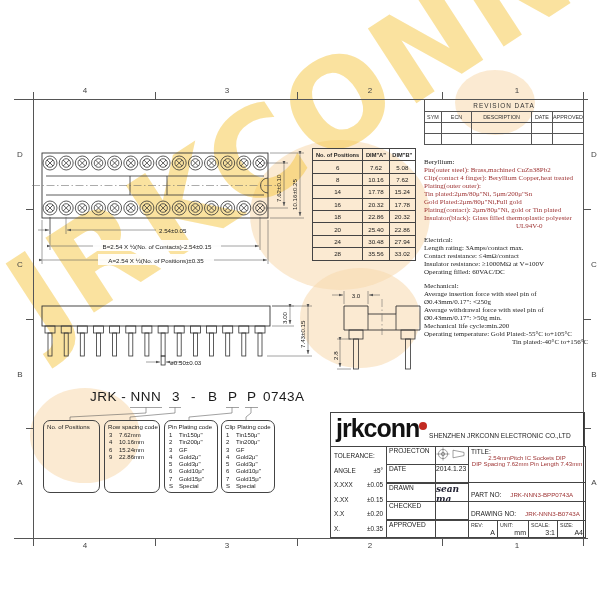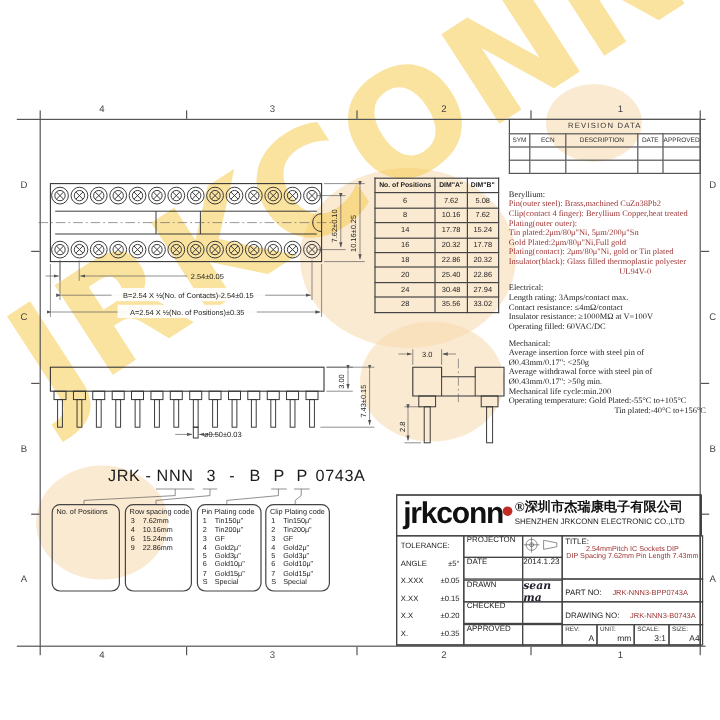--- a/index.html
+++ b/index.html
@@ -452,21 +452,20 @@
           <span class="c">S</span>
           <span>Special</span>
         </div>
     </div>
   </div>
 
   <div class="tb">
     <div class="cell" style="left:-1px;top:-1px;width:255px;height:35px">
       <span class="logo">jrkconn</span>
       <span class="mark"></span>
-      <span class="cn">®深圳市杰瑞康电子有限公司</span>
       <span class="en">SHENZHEN JRKCONN ELECTRONIC CO.,LTD</span>
     </div>
     <div class="cell" style="left:-1px;top:33px;width:57px;height:92px;display:block;padding:2px 3px;font-size:6.4px;line-height:14.6px">
       <div>TOLERANCE:</div>
       <div style="display:flex;justify-content:space-between">
           <span>ANGLE</span>
           <span>±5°</span>
         </div>
       <div style="display:flex;justify-content:space-between">
           <span>X.XXX</span>

